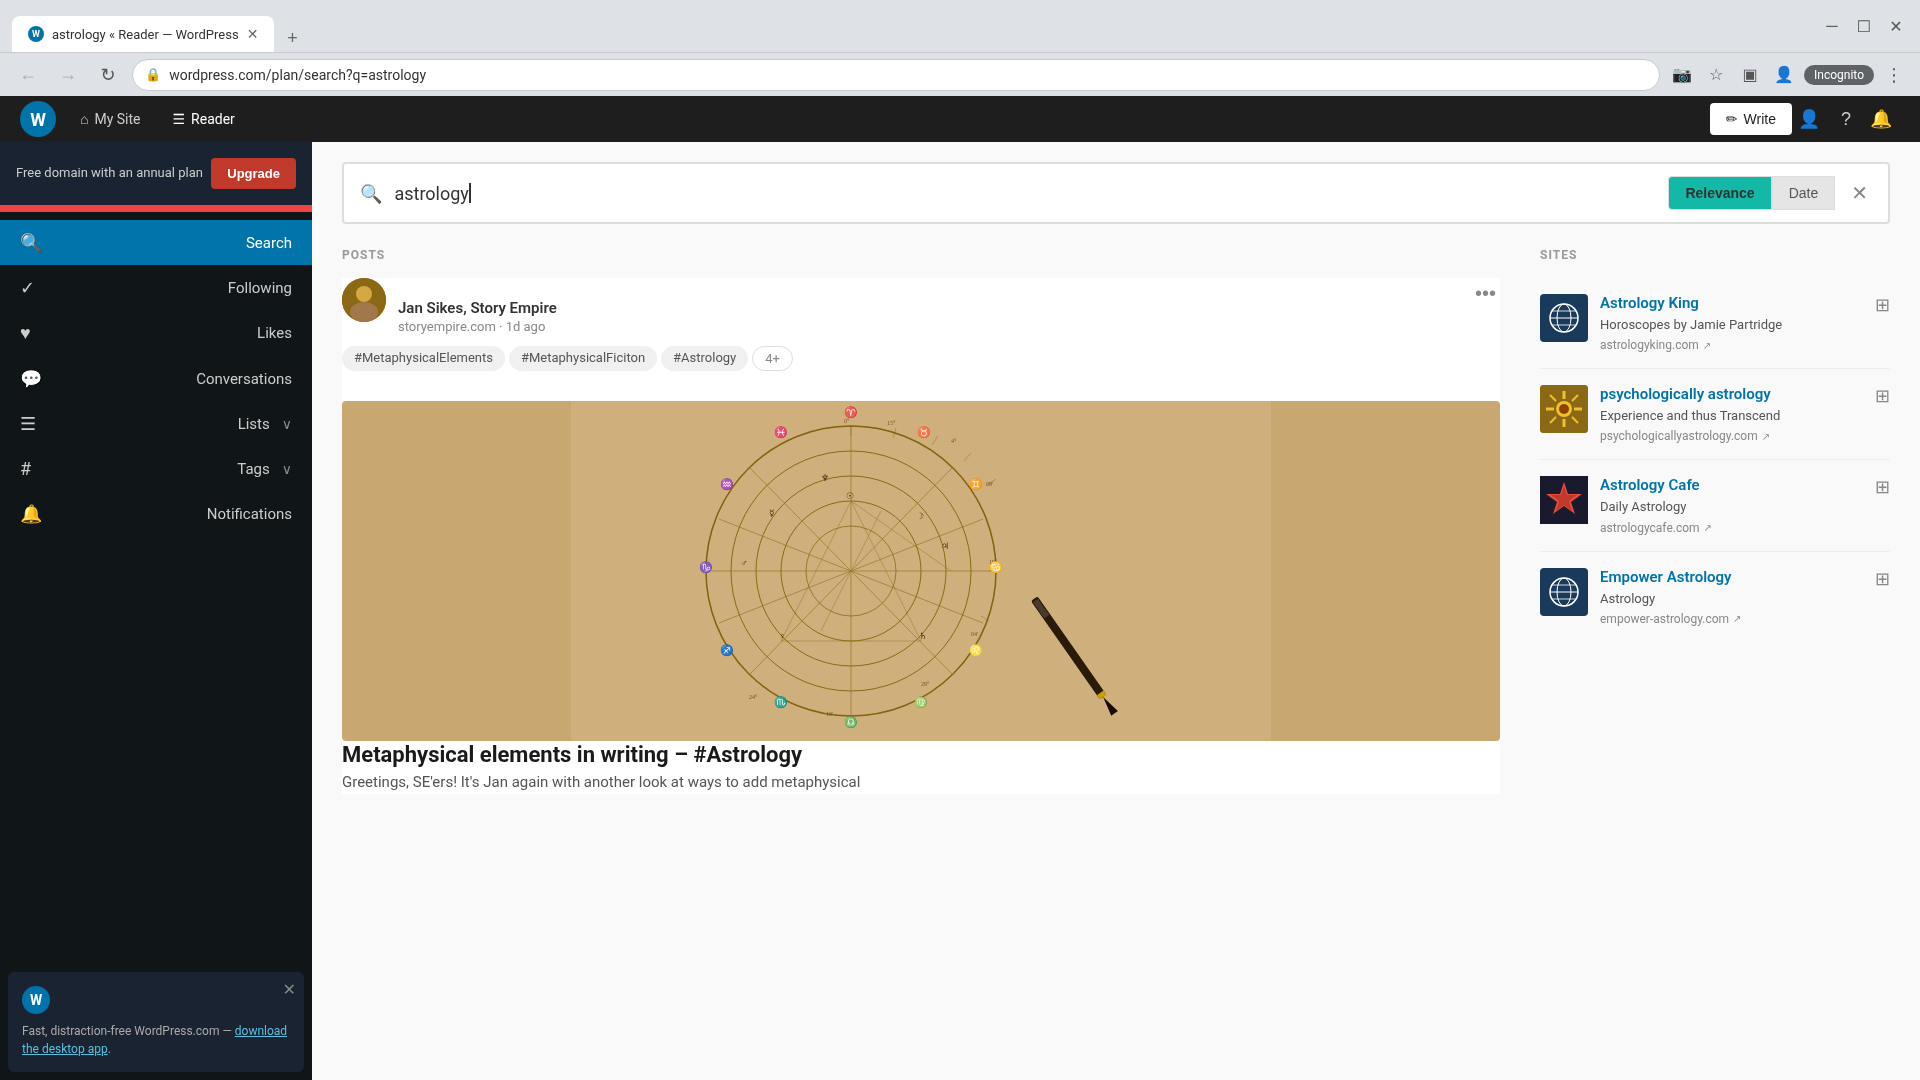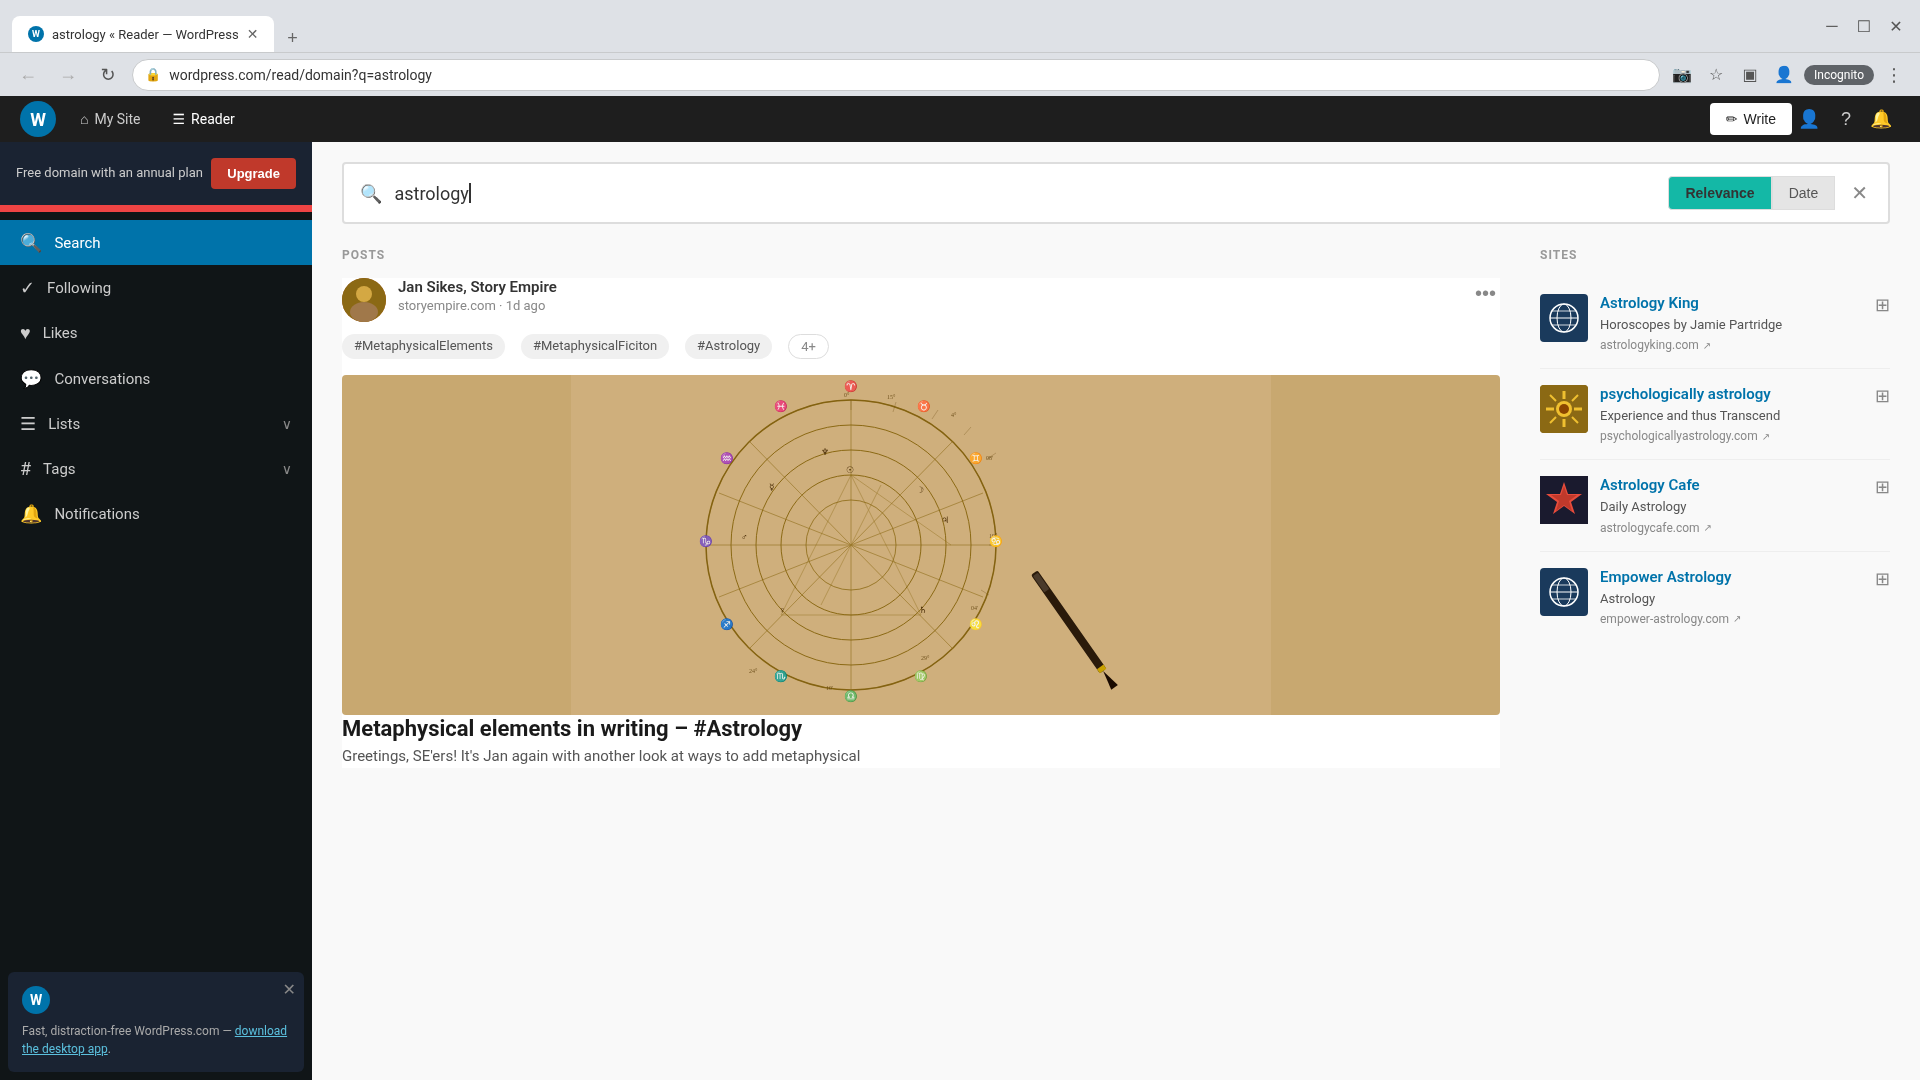--- a/index.html
+++ b/index.html
@@ -42,21 +42,21 @@
     
     .sidebar { width: 312px; background: #101517; color: #ccc; display: flex; flex-direction: column; overflow: hidden; flex-shrink: 0; }
     .upgrade-banner { background: #1a2332; padding: 16px; display: flex; align-items: center; justify-content: space-between; border-bottom: 7px solid #ef4444; }
     .upgrade-text { font-size: 13px; color: #ccc; line-height: 1.4; }
     .upgrade-btn { background: #c0392b; color: white; border: none; border-radius: 4px; padding: 8px 16px; font-size: 13px; font-weight: 600; cursor: pointer; white-space: nowrap; }
     .sidebar-nav { flex: 1; padding: 8px 0; }
     .sidebar-item { display: flex; align-items: center; gap: 12px; padding: 12px 20px; cursor: pointer; color: #ccc; font-size: 15px; }
     .sidebar-item.active { background: #0073aa; color: white; }
     .sidebar-item .s-icon { font-size: 18px; color: #ccc; }
     .sidebar-item.active .s-icon { color: white; }
-    .sidebar-item .s-label { flex: 1; }
+    .sidebar-item .s-label { flex: 1; text-align: right; }
     .sidebar-item .s-arrow { font-size: 14px; color: #888; }
     .sidebar-promo { background: #1a2332; margin: 8px; border-radius: 6px; padding: 14px; position: relative; }
     .sidebar-promo .close-btn { position: absolute; top: 8px; right: 8px; background: none; border: none; color: #888; cursor: pointer; font-size: 16px; }
     .sidebar-promo .promo-logo { width: 28px; height: 28px; background: #0073aa; border-radius: 50%; display: flex; align-items: center; justify-content: center; color: white; font-size: 14px; font-weight: bold; margin-bottom: 8px; }
     .sidebar-promo .promo-text { font-size: 12px; color: #aaa; line-height: 1.5; }
     .sidebar-promo .promo-link { color: #5bc0de; text-decoration: underline; cursor: pointer; }
 
     
     .content-area { flex: 1; background: #f9f9f9; overflow-y: auto; padding: 20px 30px; }
 
@@ -76,24 +76,24 @@
     .content-grid { display: grid; grid-template-columns: 1fr 350px; gap: 40px; }
 
     
     .section-label { font-size: 12px; font-weight: 700; letter-spacing: 1px; color: #999; text-transform: uppercase; margin-bottom: 16px; }
 
     
     .post-card { background: white; border-radius: 0; margin-bottom: 0; }
     .post-header { display: flex; align-items: flex-start; gap: 12px; margin-bottom: 12px; }
     .post-avatar-placeholder { width: 44px; height: 44px; border-radius: 50%; background: linear-gradient(135deg, #8B4513, #D2691E); display: flex; align-items: center; justify-content: center; color: white; font-size: 16px; font-weight: bold; }
     .post-meta { flex: 1; }
-    .post-author { font-size: 15px; font-weight: 600; color: #333; }
+    .post-author { font-size: 15px; font-weight: 600; color: #333; margin-top: 21px; }
     .post-time { font-size: 13px; color: #888; margin-top: 2px; }
     .post-more-btn { background: none; border: none; color: #888; cursor: pointer; font-size: 20px; padding: 4px; }
-    .post-tags { display: flex; gap: 16px; flex-wrap: wrap; margin-bottom: 16px; }
+    .post-tags { display: flex; gap: 4px; flex-wrap: wrap; margin-bottom: 30px; }
     .post-tag { background: #f0f0f0; border-radius: 20px; padding: 4px 12px; font-size: 13px; color: #555; cursor: pointer; }
     .post-tag.more { background: transparent; color: #888; border: 1px solid #ddd; }
     .post-title { font-size: 22px; font-weight: 700; color: #1a1a1a; margin-bottom: 0; line-height: 1.3; }
     .post-excerpt { font-size: 15px; color: #555; line-height: 1.6; }
     .site-card { display: flex; align-items: flex-start; gap: 12px; padding: 16px 0; border-bottom: 1px solid #eee; position: relative; }
     .site-card:last-child { border-bottom: none; }
     .site-avatar-globe { width: 48px; height: 48px; border-radius: 4px; background: #1a3a5c; display: flex; align-items: center; justify-content: center; color: white; font-size: 22px; flex-shrink: 0; }
     .site-avatar-yellow { width: 48px; height: 48px; border-radius: 4px; background: #8B6914; display: flex; align-items: center; justify-content: center; overflow: hidden; flex-shrink: 0; }
     .site-avatar-star { width: 48px; height: 48px; border-radius: 4px; background: #1a1a2e; display: flex; align-items: center; justify-content: center; color: #e74c3c; font-size: 24px; flex-shrink: 0; }
     .site-info { flex: 1; }
@@ -124,21 +124,21 @@
     <button class="win-ctrl">✕</button>
   </div>
 </div>
 
 <div class="nav-bar">
   <button class="nav-btn disabled">←</button>
   <button class="nav-btn disabled">→</button>
   <button class="nav-btn">↻</button>
   <div class="address-bar">
     <span class="lock-icon">🔒</span>
-    <span>wordpress.com/read/domain?q=astrology</span>
+    <span>wordpress.com/plan/search?q=astrology</span>
   </div>
   <div class="nav-actions">
     <button class="nav-action-btn">📷</button>
     <button class="nav-action-btn">☆</button>
     <button class="nav-action-btn">▣</button>
     <button class="nav-action-btn">👤</button>
     <span class="incognito-badge">Incognito</span>
     <button class="nav-action-btn menu-dots">⋮</button>
   </div>
 </div>

